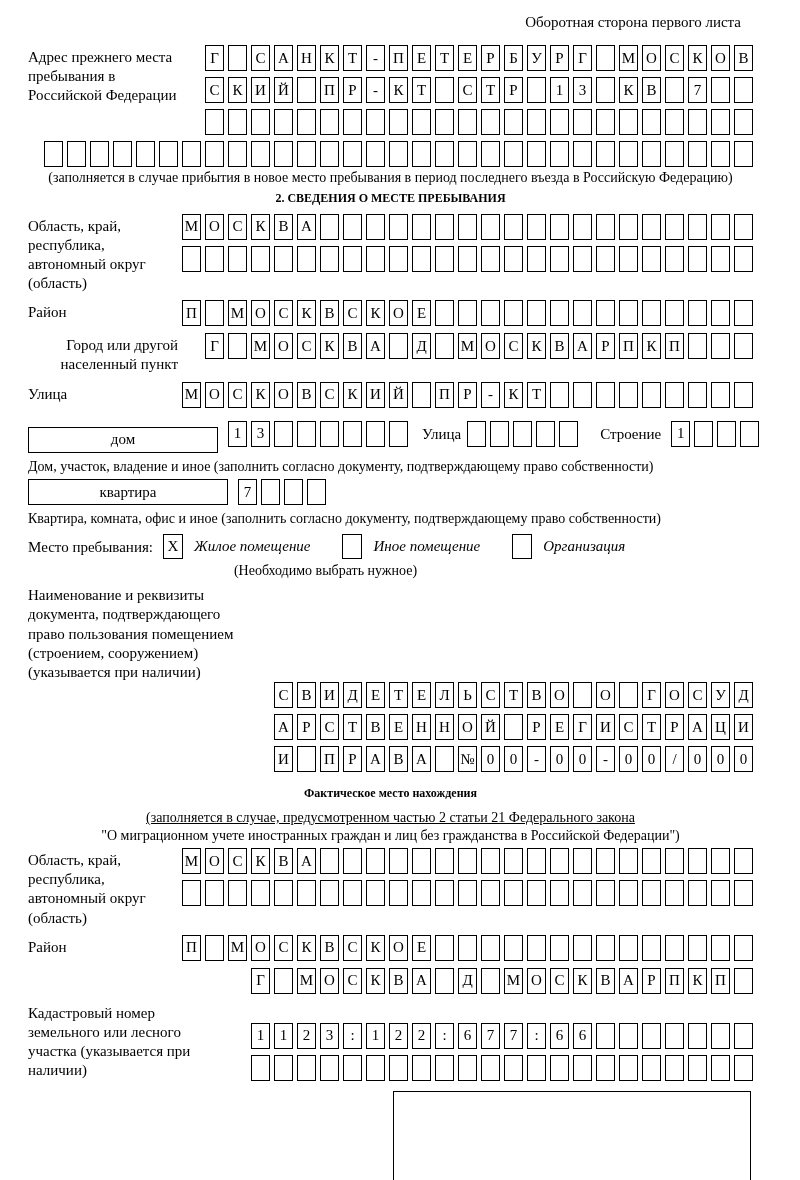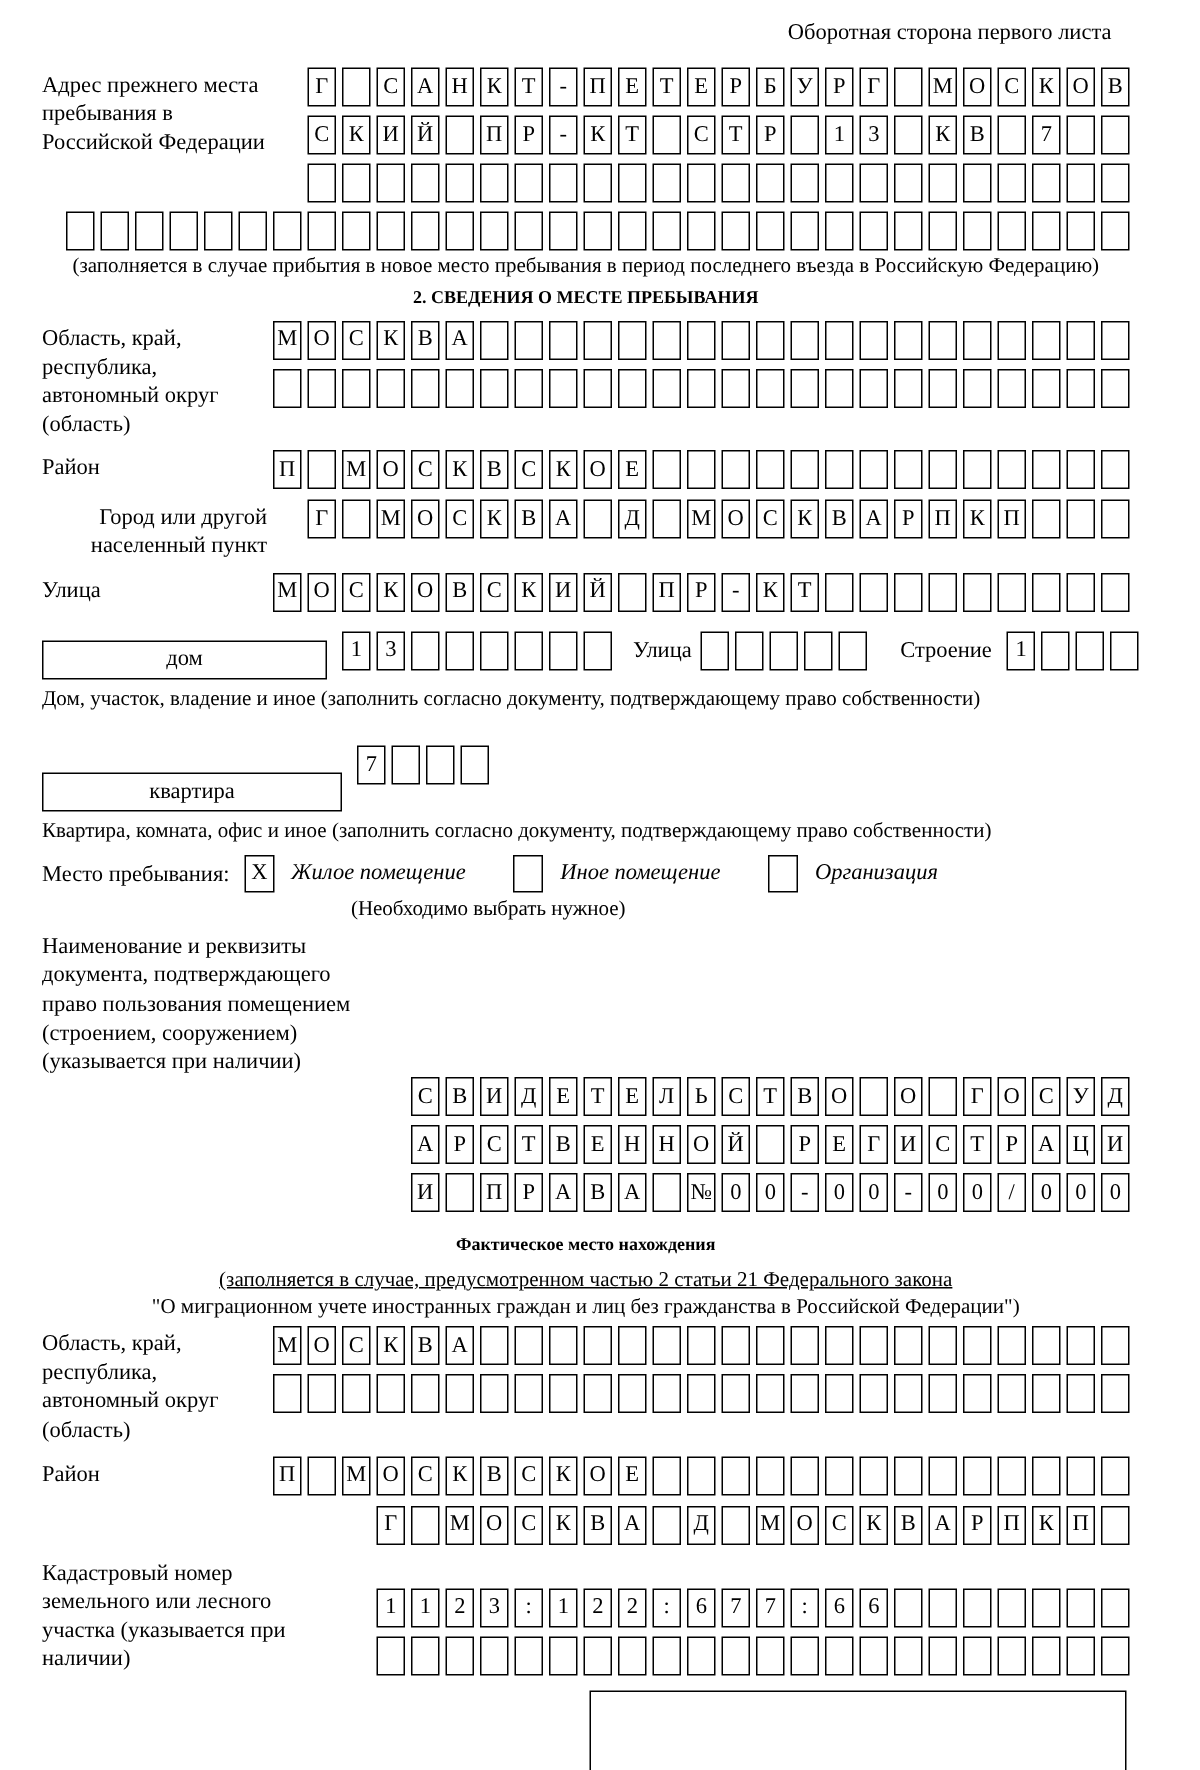--- a/index.html
+++ b/index.html
@@ -346,21 +346,21 @@
   <div class="cells">
       <div class="cell">1</div>
       <div class="cell"></div>
       <div class="cell"></div>
       <div class="cell"></div>
     </div>
 </div>
 <div class="caption" style="text-align:left;">Дом, участок, владение и иное (заполнить согласно документу, подтверждающему право собственности)</div>
 
 <div class="frow tight" style="align-items:center;margin-top:4px;">
-  <div class="wbox" style="width:200px;margin-top:36px;">квартира</div>
+  <div class="wbox" style="width:200px;">квартира</div>
   <div class="gap10"></div>
   <div class="cells">
       <div class="cell">7</div>
       <div class="cell"></div>
       <div class="cell"></div>
       <div class="cell"></div>
     </div>
 </div>
 <div class="caption" style="text-align:left;">Квартира, комната, офис и иное (заполнить согласно документу, подтверждающему право собственности)</div>
 

